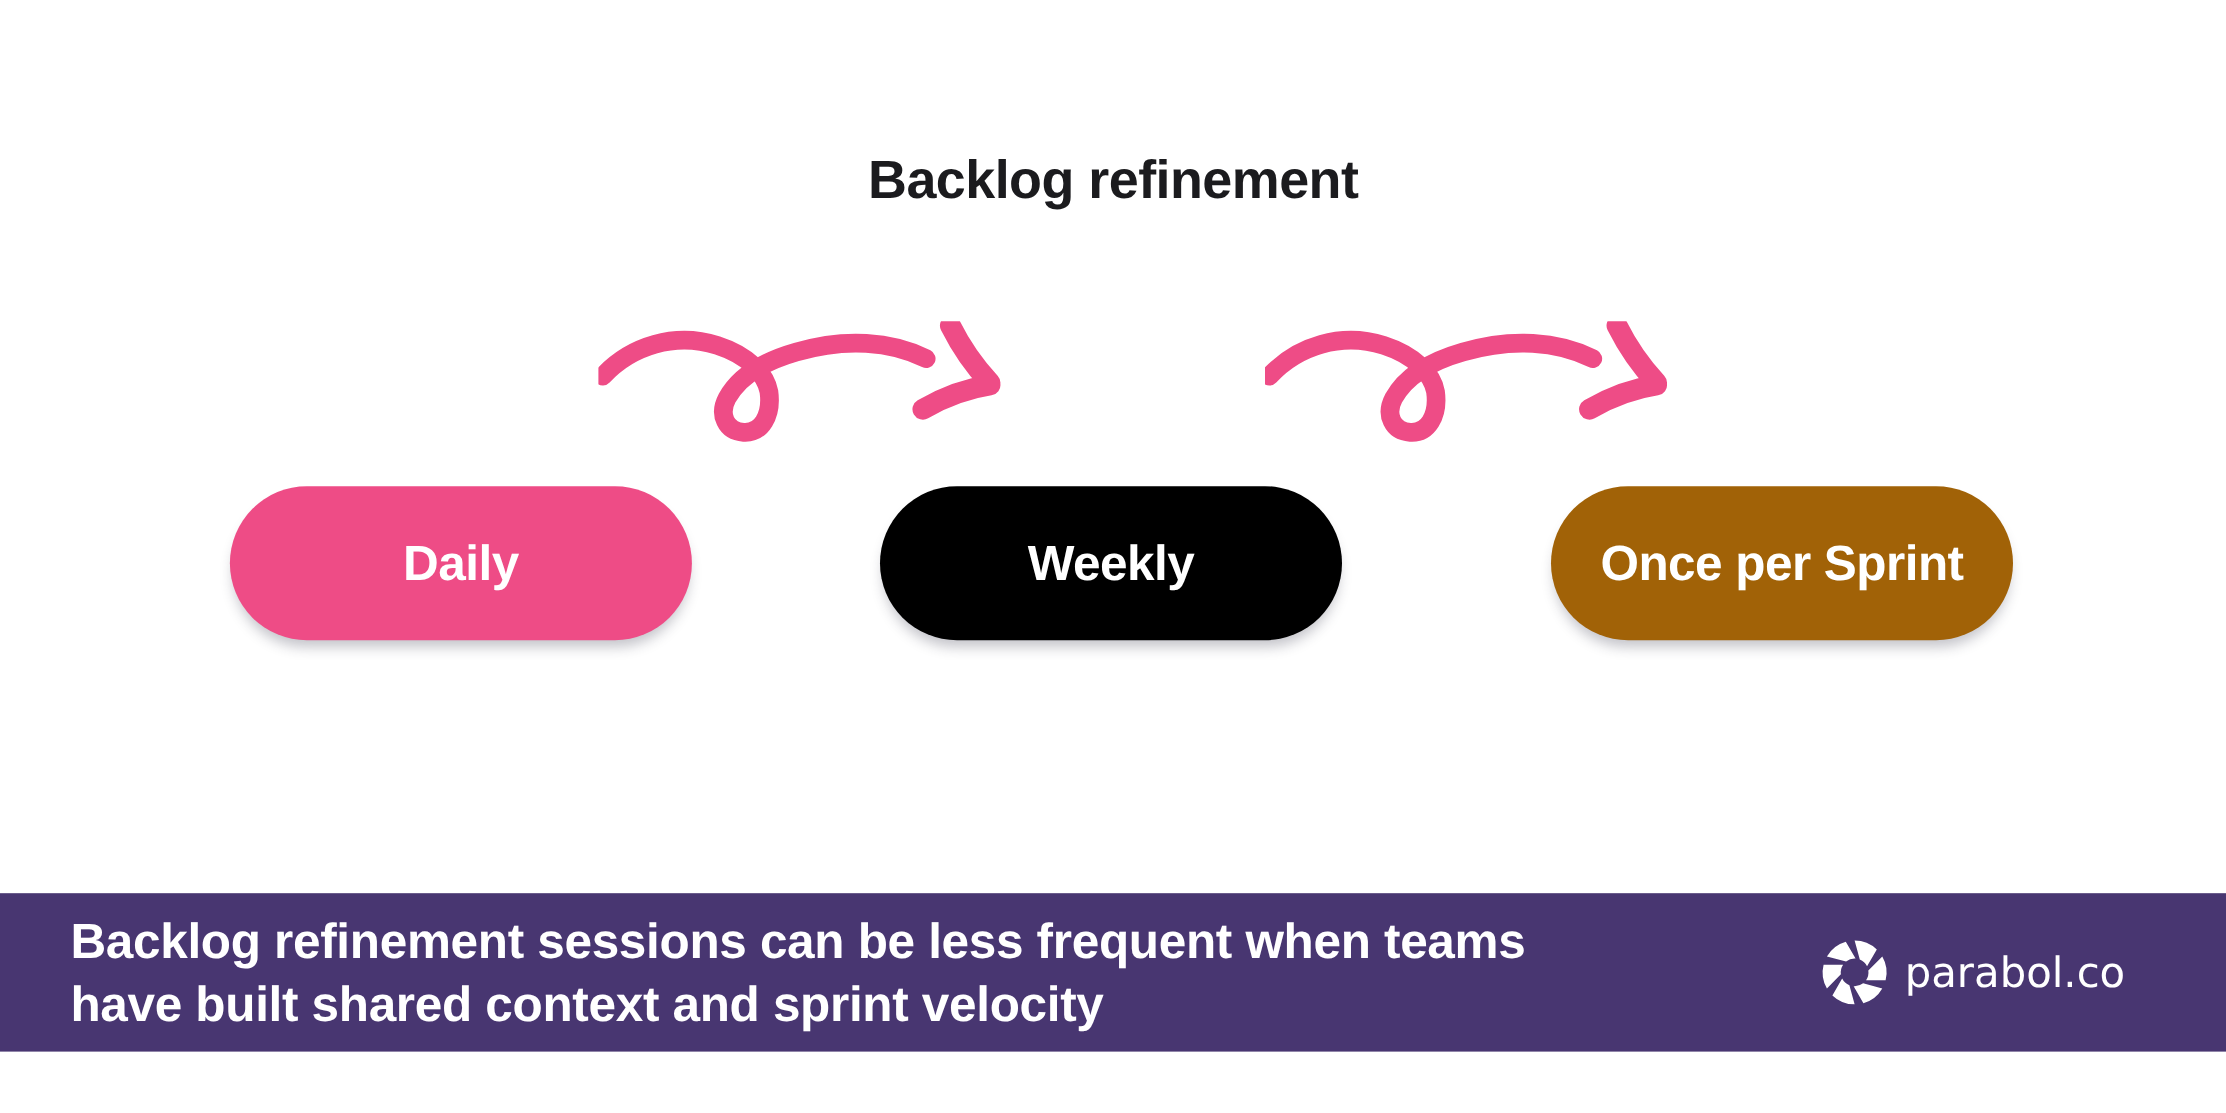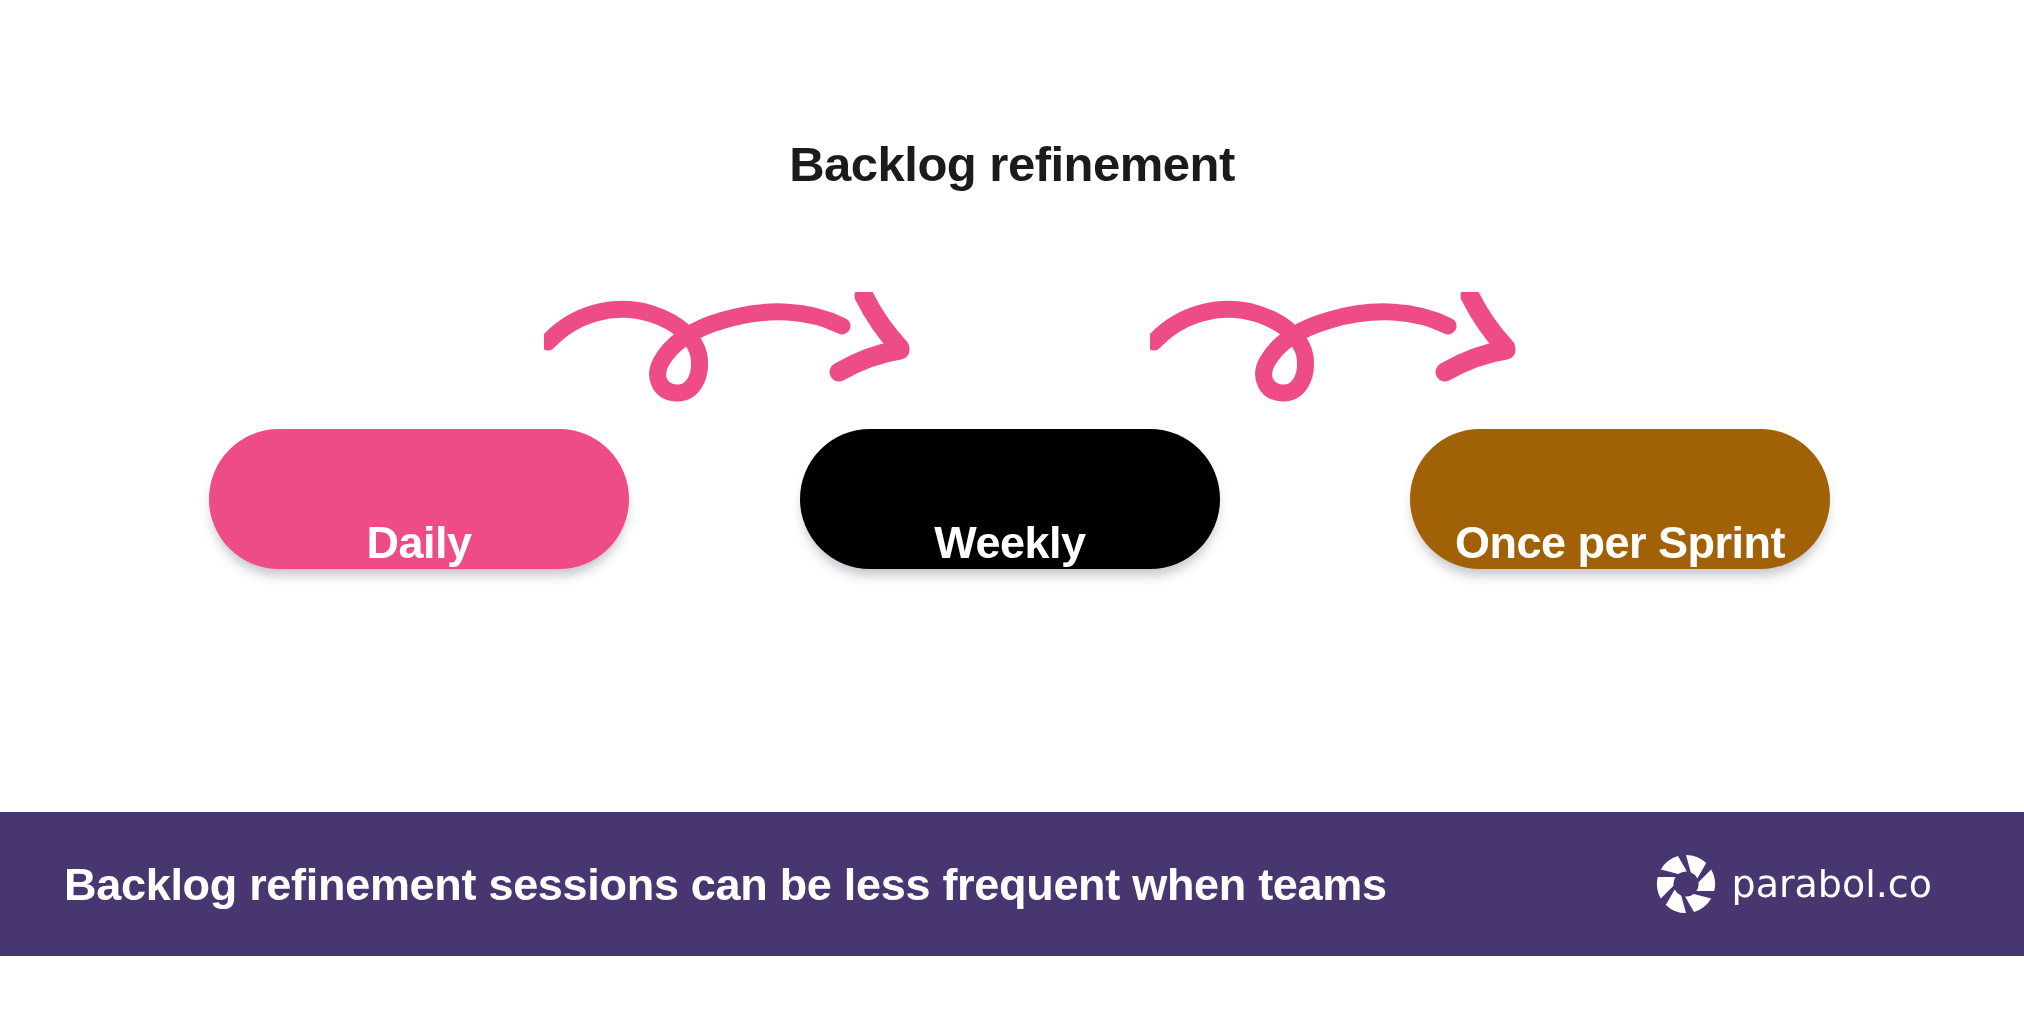--- a/index.html
+++ b/index.html
@@ -6,22 +6,22 @@
   .canvas{
     position:relative;width:2024px;height:1012px;overflow:hidden;
     font-family:"Liberation Sans",sans-serif;background:#ffffff;
   }
   .title{
     position:absolute;top:136px;left:0;width:100%;margin:0;
     text-align:center;font-size:49px;font-weight:700;color:#1b1b1e;
     letter-spacing:-0.5px;
   }
   .pill{
-    position:absolute;top:429px;height:140px;width:420px;
-    border-radius:70px;display:flex;align-items:flex-end;justify-content:center;
+    position:absolute;top:442px;height:140px;width:420px;
+    border-radius:70px;display:flex;align-items:center;justify-content:center;
     box-shadow:0 9px 12px -3px rgba(40,40,60,0.28);
   }
   .pill span{color:#ffffff;font-size:45px;font-weight:700;letter-spacing:-0.5px;}
   .pill1{left:209px;}
   .pill2{left:800px;}
   .pill3{left:1410px;}
   .arrow{position:absolute;top:292px;width:372px;height:120px;}
   .arrow1{left:544px;}
   .arrow2{left:1150px;}
   .footer{
@@ -59,20 +59,21 @@
     <span>Weekly</span>
   </div>
 
   <div class="pill pill3" style="background-color: #a16207;">
     <span>Once per Sprint</span>
   </div>
 
   <footer class="footer" style="background-color: rgb(72, 54, 113);">
     <div class="caption" style="color: rgb(255, 255, 255);">
       <div>Backlog refinement sessions can be less frequent when teams</div>
+      <div>have built shared context and sprint velocity</div>
     </div>
     <div class="brand">
       <svg class="logo" viewBox="-32 -32 64 64" aria-hidden="true">
         <g fill="#ffffff">
           <path id="blade" d="M 0 -30 A 30 30 0 0 1 20.85 -21.58 L 11.69 -5.7 A 13 13 0 0 0 4.87 -12.05 Z"></path>
           <use href="#blade" transform="rotate(60)"></use>
           <use href="#blade" transform="rotate(120)"></use>
           <use href="#blade" transform="rotate(180)"></use>
           <use href="#blade" transform="rotate(240)"></use>
           <use href="#blade" transform="rotate(300)"></use>

